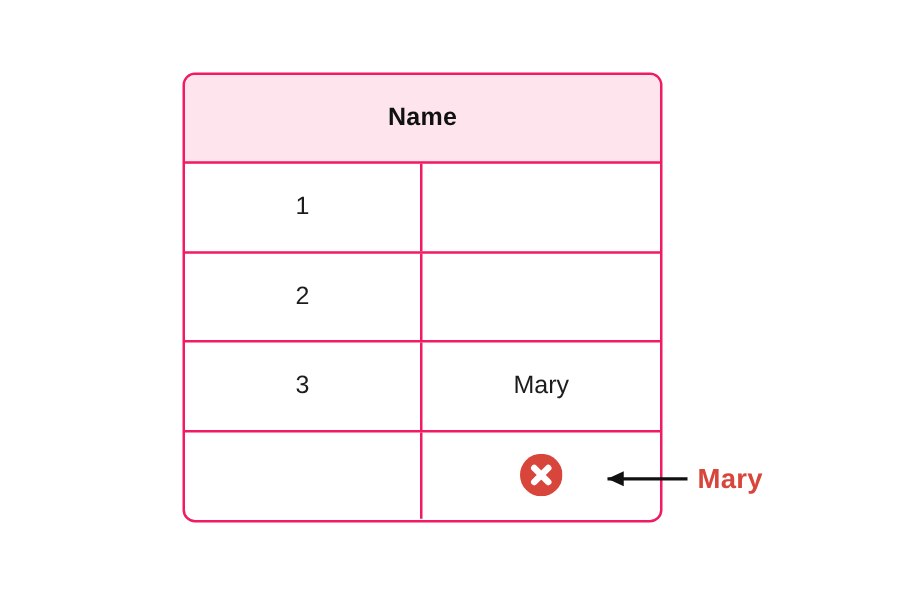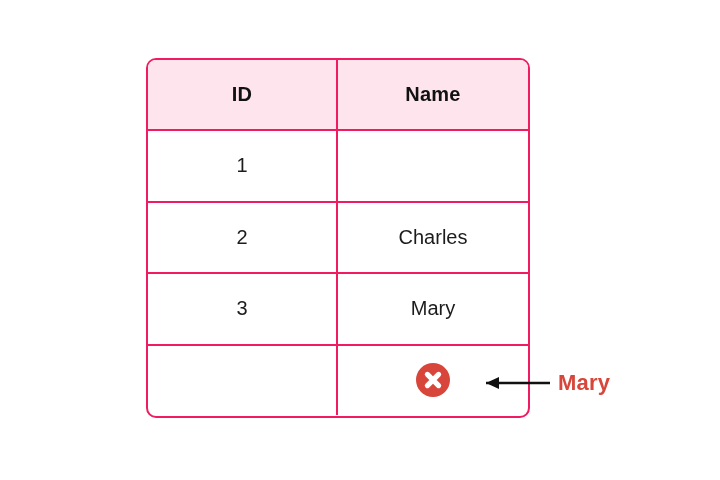--- a/index.html
+++ b/index.html
@@ -109,31 +109,29 @@
   }
 </style>
 </head>
 <body>
 
 <div id="stage">
 
   <div class="data-table">
 
     <div class="trow head">
-      <div class="cell col-id head-cell">ID</div>
       <div class="cell col-name head-cell">Name</div>
     </div>
 
     <div class="trow body">
       <div class="cell col-id body-cell">1</div>
     </div>
 
     <div class="trow body">
       <div class="cell col-id body-cell">2</div>
-      <div class="cell col-name body-cell">Charles</div>
     </div>
 
     <div class="trow body">
       <div class="cell col-id body-cell">3</div>
       <div class="cell col-name body-cell">Mary</div>
     </div>
 
     <div class="trow body last">
       <div class="cell col-id body-cell"></div>
       <div class="cell col-name body-cell">

